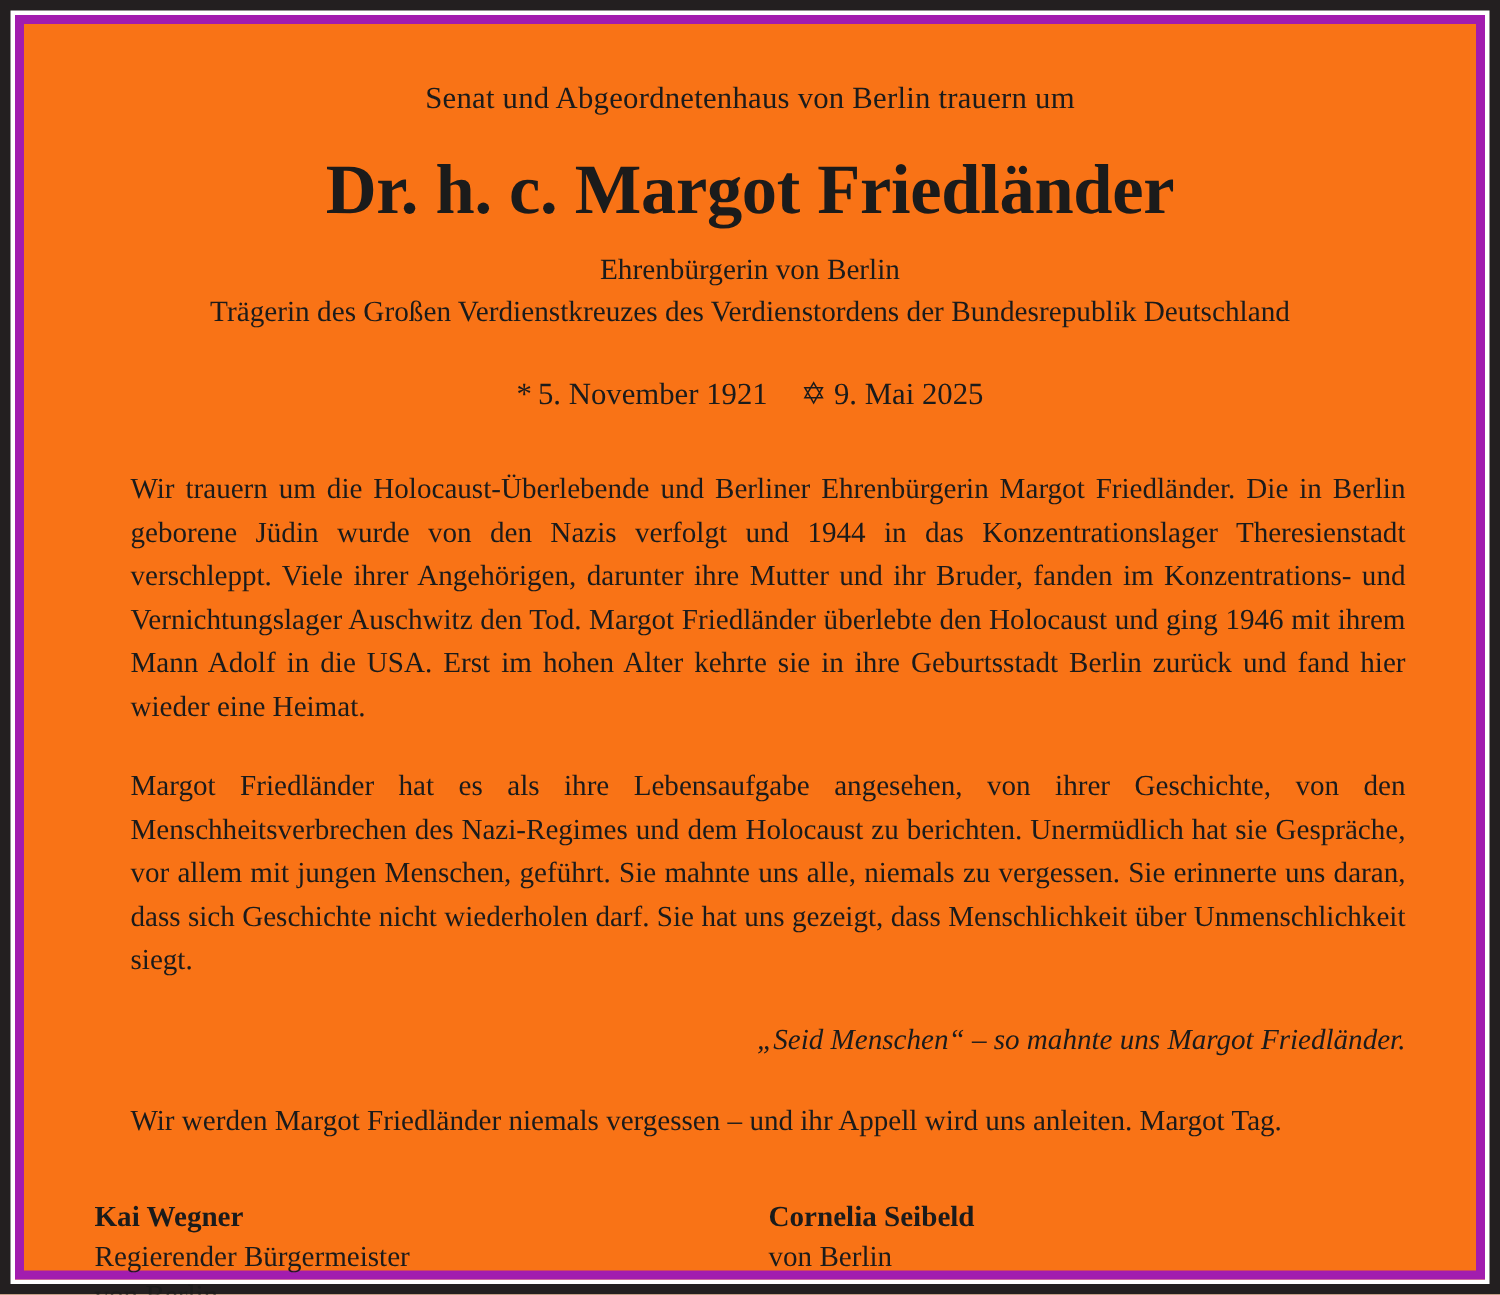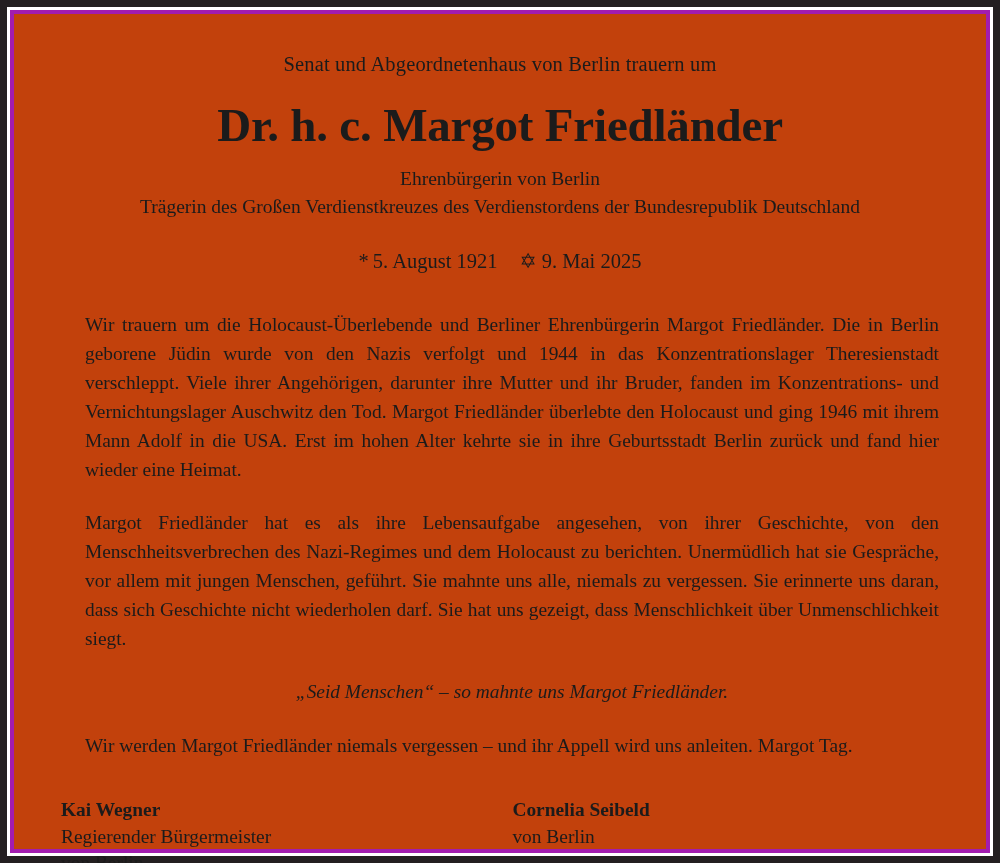--- a/index.html
+++ b/index.html
@@ -22,22 +22,22 @@
     width: 1000px;
     height: 863px;
     border: 7px solid #231f20;
     background: #ffffff;
     padding: 3px;
   }
   .notice-inner {
     box-sizing: border-box;
     width: 100%;
     height: 100%;
-    border: 4px solid #a21caf;
-    background: #c2410c;
+    border: 6px solid #a21caf;
+    background: #f97316;
     padding: 30px 47px 0 47px;
   }
 
   
   .header {
     text-align: center;
   }
   .eyebrow {
     font-size: 20.5px;
     line-height: 1.25;
@@ -81,21 +81,21 @@
     margin: 0 0 24px 0;
     hyphens: manual;
   }
   .para:last-child { margin-bottom: 0; }
 
   .quote-line {
     font-style: italic;
     font-size: 19.4px;
     line-height: 1.5;
     margin: 0 0 25px 0;
-    text-align: center;
+    text-align: right;
   }
   .closing-line {
     font-size: 19.4px;
     line-height: 1.5;
     margin: 0;
     text-align: left;
   }
 
   
   .signatures {
@@ -126,21 +126,21 @@
       <p class="eyebrow">Senat und Abgeordnetenhaus von Berlin trauern um</p>
 
       <h1 class="deceased-name">Dr. h. c. Margot Friedländer</h1>
 
       <div class="honours">
         <div>Ehrenbürgerin von Berlin</div>
         <div>Trägerin des Großen Verdienstkreuzes des Verdienstordens der Bundesrepublik Deutschland</div>
       </div>
 
       <p class="life-dates">
-        <span class="sym-birth">*</span><span>5. August 1921</span><span class="sym-death">✡</span><span>9. Mai 2025</span>
+        <span class="sym-birth">*</span><span>5. November 1921</span><span class="sym-death">✡</span><span>9. Mai 2025</span>
       </p>
     </div>
 
     <div class="body-copy">
       <p class="para">Wir trauern um die Holocaust-Überlebende und Berliner Ehrenbürgerin Margot Friedländer. Die in Berlin geborene Jüdin wurde von den Nazis verfolgt und 1944 in das Konzentrationslager Theresienstadt verschleppt. Viele ihrer Angehörigen, darunter ihre Mutter und ihr Bruder, fanden im Konzentrations- und Vernichtungslager Auschwitz den Tod. Margot Friedländer überlebte den Holocaust und ging 1946 mit ihrem Mann Adolf in die USA. Erst im hohen Alter kehrte sie in ihre Geburtsstadt Berlin zurück und fand hier wieder eine Heimat.</p>
       <p class="para">Margot Friedländer hat es als ihre Lebensaufgabe angesehen, von ihrer Geschichte, von den Menschheitsverbrechen des Nazi-Regimes und dem Holocaust zu berichten. Unermüdlich hat sie Gespräche, vor allem mit jungen Menschen, geführt. Sie mahnte uns alle, niemals zu vergessen. Sie erinnerte uns daran, dass sich Geschichte nicht wiederholen darf. Sie hat uns gezeigt, dass Menschlichkeit über Unmenschlichkeit siegt.</p>
 
       <p class="quote-line">„Seid Menschen“ – so mahnte uns Margot Friedländer.</p>
 
       <p class="closing-line">Wir werden Margot Friedländer niemals vergessen – und ihr Appell wird uns anleiten. Margot Tag.</p>

